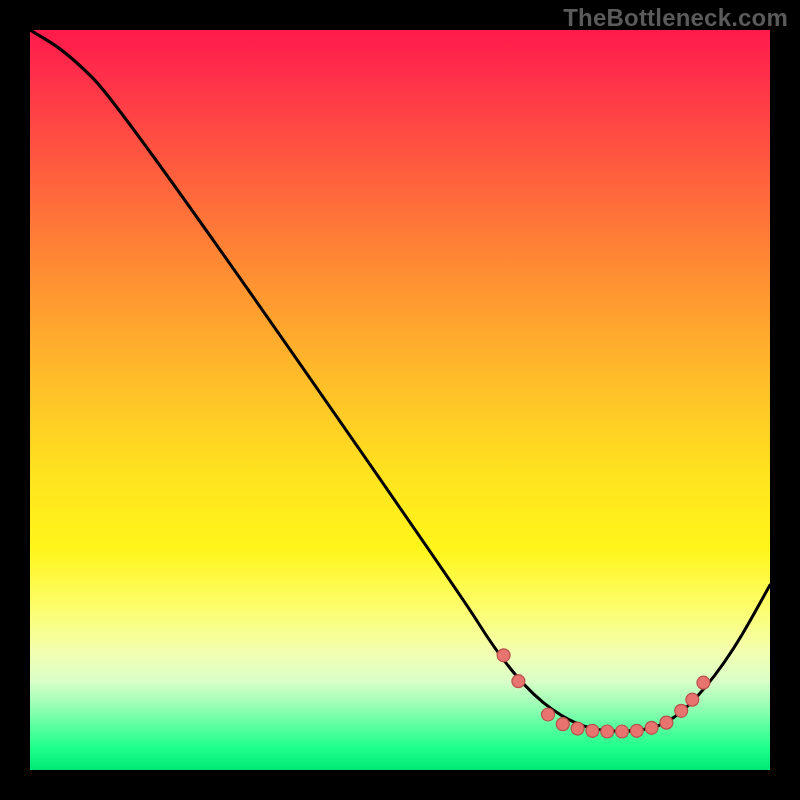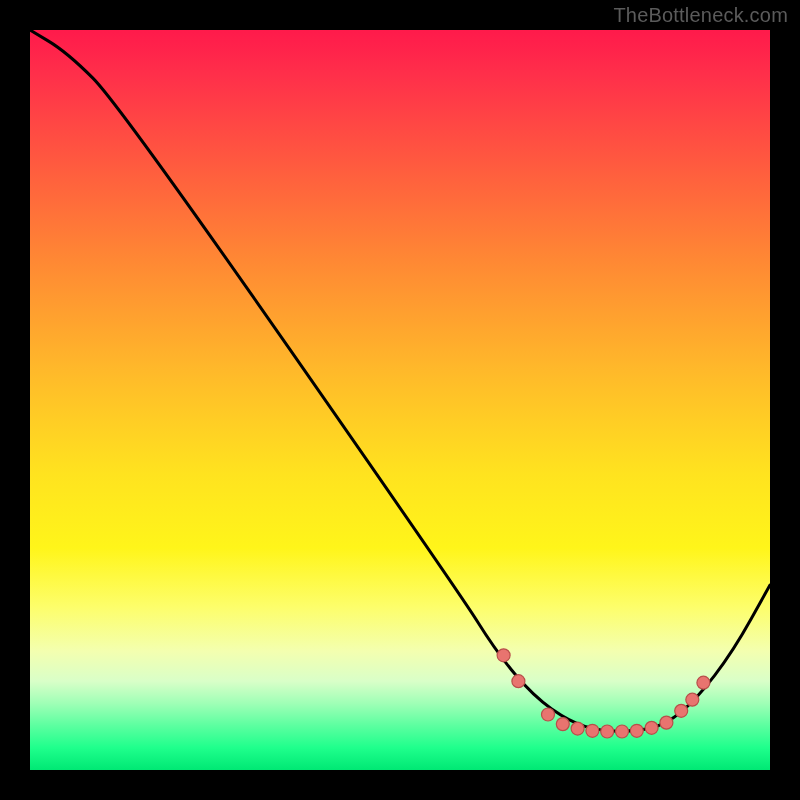--- a/index.html
+++ b/index.html
@@ -17,22 +17,22 @@
     top: 0;
     width: 800px;
     height: 800px;
     background: #000;
   }
   .watermark {
     position: absolute;
     top: 4px;
     right: 12px;
     color: #5b5b5b;
-    font-size: 20px;
-    font-weight: 400;
+    font-size: 24px;
+    font-weight: 700;
     letter-spacing: 0.2px;
     user-select: none;
   }
   .plot {
     position: absolute;
     
     left: 30px;
     top: 30px;
     width: 740px;
     height: 740px;

